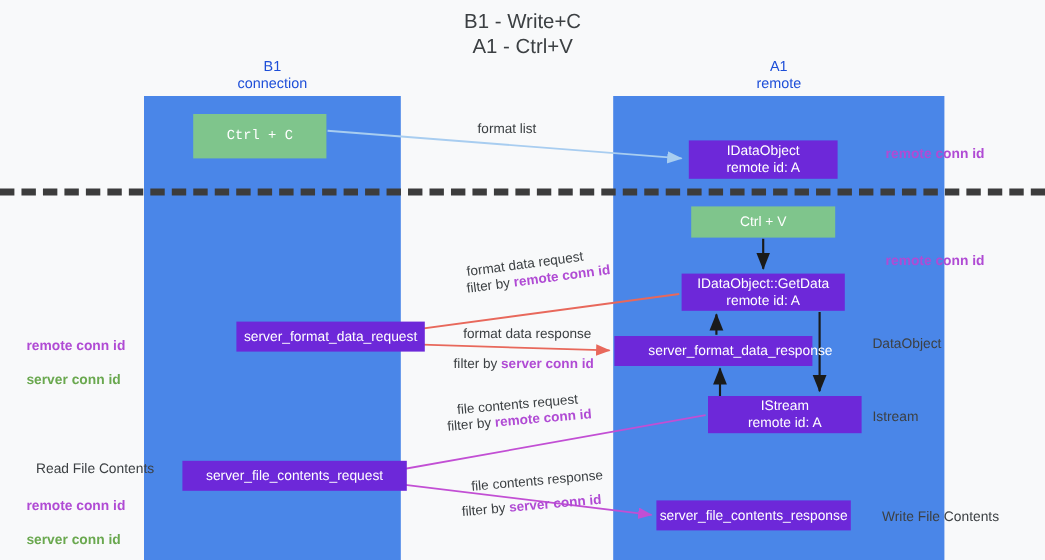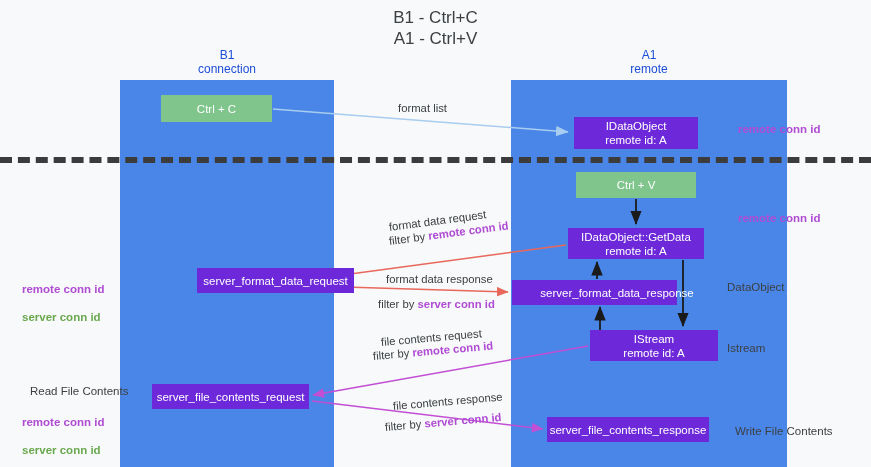--- a/index.html
+++ b/index.html
@@ -34,28 +34,28 @@
   
   .node{
     position:absolute;box-sizing:border-box;
     display:flex;flex-direction:column;align-items:center;justify-content:center;
     color:#ffffff;font-size:11.5px;line-height:14px;text-align:center;
     white-space:pre-line;
   }
   .node.green{background:#76c893;background:#7fc58c;}
   .node.orange{background:#6d28d9;}
 
-  #n-ctrlc{left:161px;top:95px;width:111px;height:27px;}
+  #n-ctrlc{left:161px;top:95px;width:111px;height:37px;font-family:Liberation Mono, monospace;}
   #n-idataobject{left:574px;top:117px;width:124px;height:32px;}
   #n-ctrlv{left:576px;top:172px;width:120px;height:26px;}
   #n-getdata{left:568px;top:228px;width:136px;height:31px;}
   #n-sfdreq{left:152px;top:268px;width:157px;height:25px;margin-left:45px;}
   #n-sfdresp{left:512px;top:280px;width:165px;height:25px;padding-left:45px;}
   #n-istream{left:590px;top:330px;width:128px;height:31px;}
-  #n-sfcreq{left:152px;top:384px;width:157px;height:25px;}
+  #n-sfcreq{left:152px;top:384px;width:187px;height:25px;}
   #n-sfcresp{left:547px;top:417px;width:162px;height:25px;}
 
   
   .side{
     position:absolute;font-size:11.5px;line-height:14px;white-space:pre-line;
   }
   .side.purple{color:#b04bd4;font-weight:bold;}
   .side.plain{color:#3c4043;}
   .side .p{color:#b04bd4;font-weight:bold;display:block;}
   .side .g{color:#6aa84f;font-weight:bold;display:block;}
@@ -129,21 +129,21 @@
     <path d="M683,260 L683,326" stroke="#1a1a1a" stroke-width="1.8" fill="none" marker-end="url(#ah-black)"></path>
 
     <path d="M597,279 L597,262" stroke="#1a1a1a" stroke-width="1.8" fill="none" marker-end="url(#ah-black)"></path>
     <path d="M600,330 L600,307" stroke="#1a1a1a" stroke-width="1.8" fill="none" marker-end="url(#ah-black)"></path>
 
     <path d="M588,346 L313,395" stroke="#c24fd4" stroke-width="1.5" fill="none" marker-end="url(#ah-mag)"></path>
 
     <path d="M312,401 L543,429" stroke="#c24fd4" stroke-width="1.5" fill="none" marker-end="url(#ah-mag)"></path>
   </svg>
 
-  <div class="title">B1 - Ctrl+C
+  <div class="title">B1 - Write+C
 A1 - Ctrl+V</div>
 
   <div class="lane-head" id="head-b1">B1
 connection</div>
   <div class="lane-head" id="head-a1">A1
 remote</div>
 
   <div id="divider"></div>
 
   <div class="node green" id="n-ctrlc">Ctrl + C</div>

